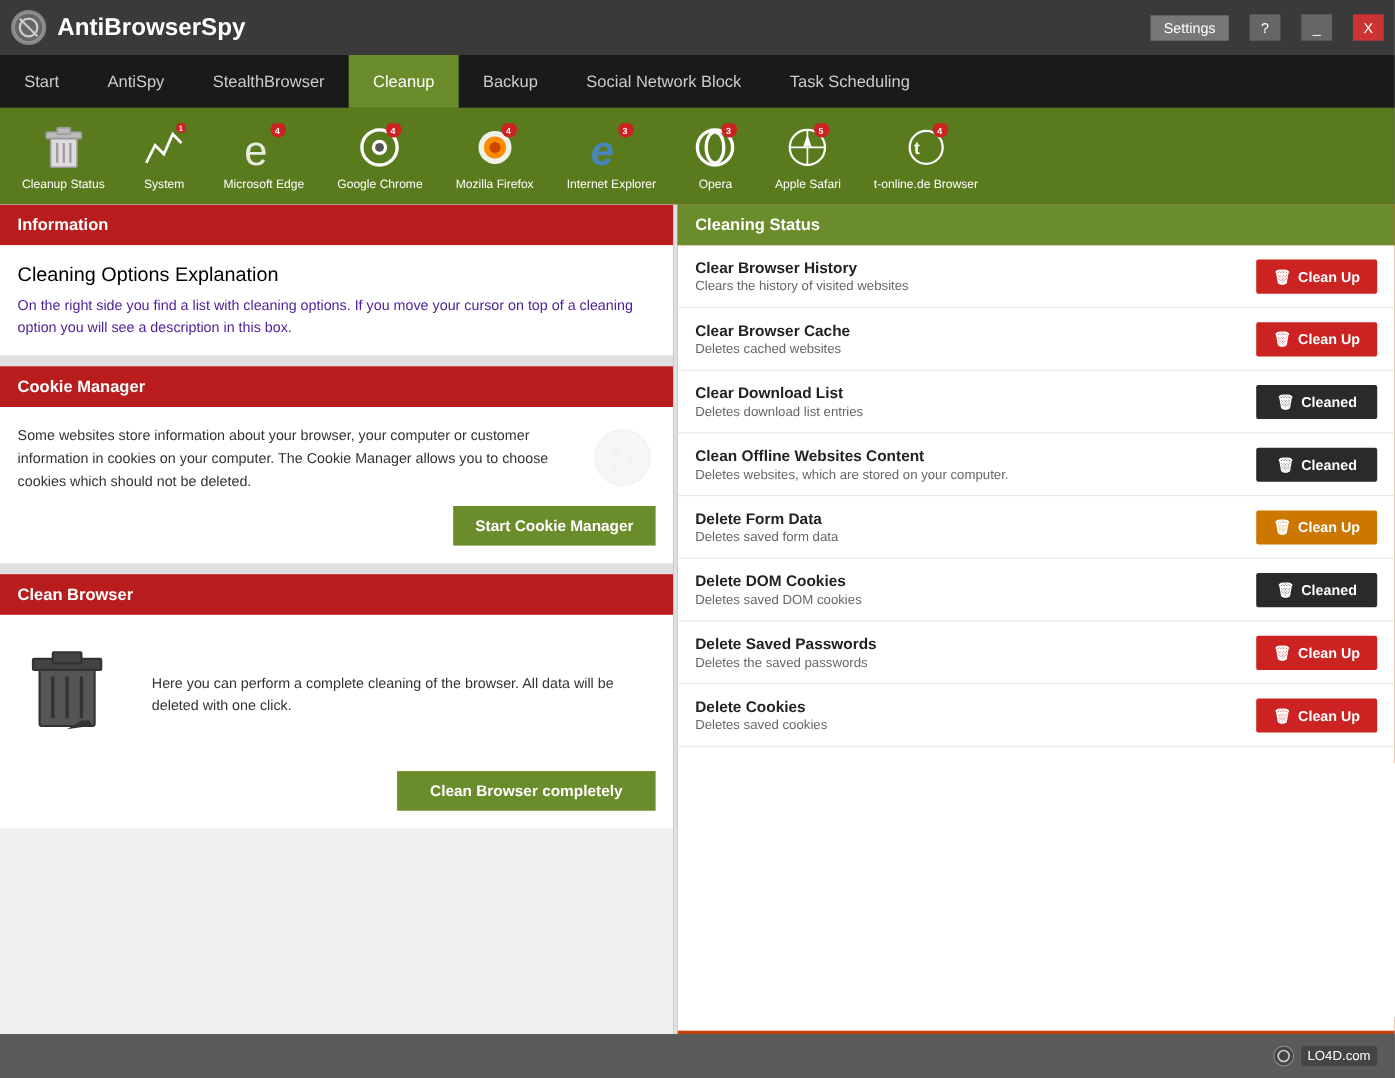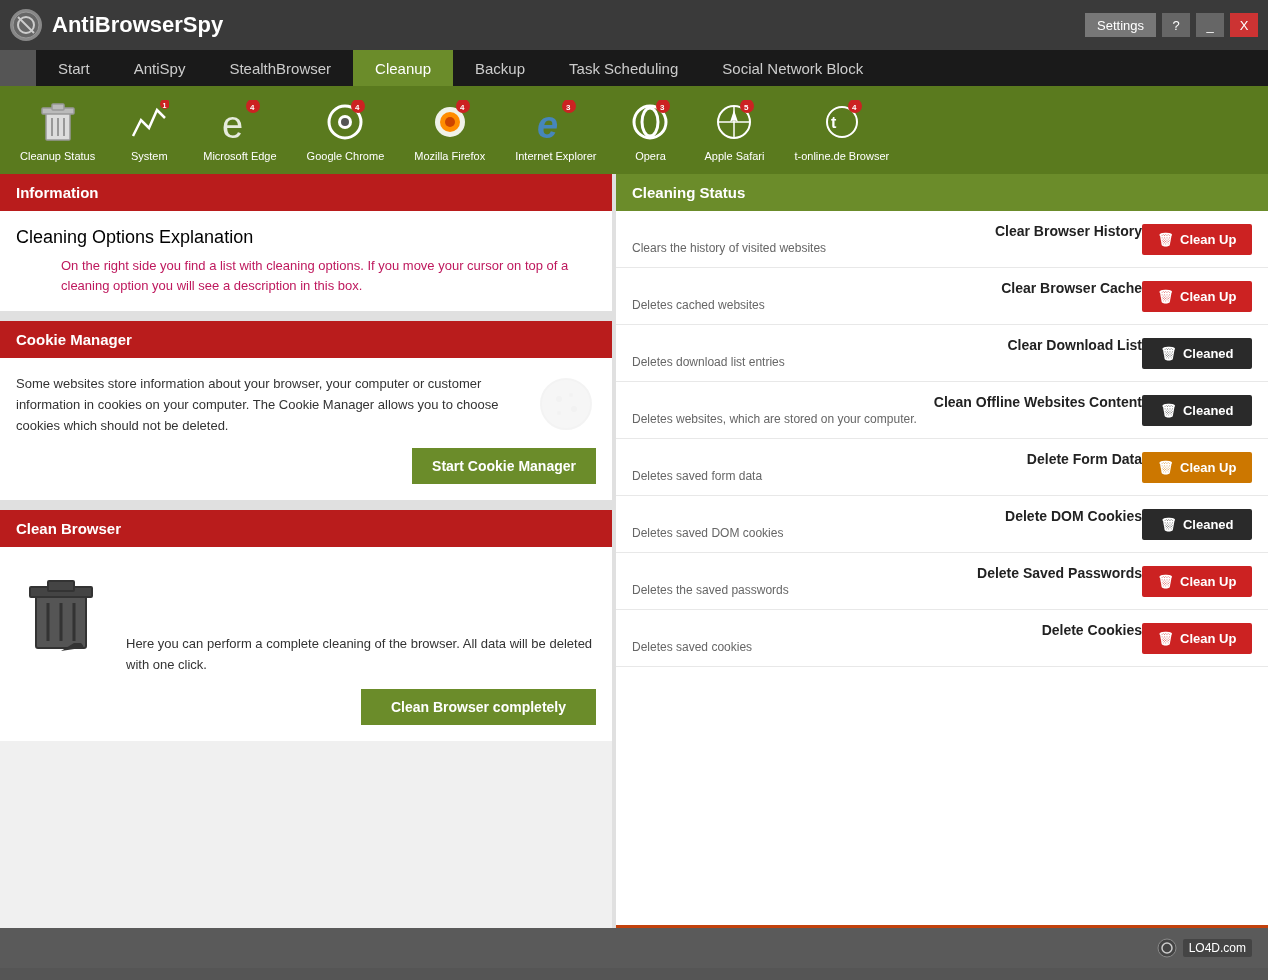--- a/index.html
+++ b/index.html
@@ -10,33 +10,32 @@
       background: #3a3a3a;
       height: 50px;
       display: flex;
       align-items: center;
       padding: 0 10px;
       justify-content: space-between;
     }
     .title-bar-left { display: flex; align-items: center; gap: 10px; }
     .app-logo { width: 32px; height: 32px; border-radius: 50%; background: #888; display: flex; align-items: center; justify-content: center; color: white; font-size: 14px; }
     .app-title { color: white; font-size: 22px; font-weight: bold; }
-    .title-bar-right { display: flex; gap: 6px; margin-left: 44px; }
+    .title-bar-right { display: flex; align-items: center; gap: 19px; margin-left: 44px; }
     .title-btn { background: #666; color: white; border: none; padding: 4px 12px; cursor: pointer; font-size: 13px; }
     .title-btn.settings { background: #777; }
     .win-btn { background: #666; color: white; border: none; width: 28px; height: 24px; cursor: pointer; font-size: 13px; }
     .win-btn.close { background: #cc3333; }
 
     
     .nav-bar {
       background: #1a1a1a;
-      height: 36px;
+      height: 48px;
       display: flex;
       align-items: stretch;
-      margin-left: 36px;
     }
     .nav-item {
       color: #ccc;
       padding: 0 22px;
       display: flex;
       align-items: center;
       cursor: pointer;
       font-size: 15px;
       border: none;
       background: transparent;
@@ -101,23 +100,22 @@
       padding: 16px;
       background: white;
     }
     .section-title {
       font-size: 18px;
       font-weight: normal;
       margin-bottom: 8px;
     }
     .section-text {
       font-size: 13px;
-      color: #be185d;
+      color: #4c1d95;
       line-height: 1.5;
-      margin-left: 45px;
     }
     .panel-divider { height: 10px; background: #e0e0e0; }
 
     .cookie-section { background: white; padding: 16px; }
     .cookie-section .cookie-content { display: flex; gap: 16px; align-items: flex-start; }
     .cookie-text { font-size: 13px; color: #333; line-height: 1.6; flex: 1; }
     .cookie-icon { width: 60px; height: 60px; display: flex; align-items: center; justify-content: center; opacity: 0.3; }
     .cookie-btn {
       display: block;
       margin-top: 12px;
@@ -125,21 +123,21 @@
       background: #6b8c2a;
       color: white;
       border: none;
       padding: 10px 20px;
       font-size: 14px;
       cursor: pointer;
       font-weight: bold;
     }
 
     .clean-browser-section { background: white; padding: 16px; }
-    .clean-browser-inner { display: flex; gap: 20px; align-items: flex-end; }
+    .clean-browser-inner { display: flex; gap: 32px; align-items: center; }
     .trash-icon-large { font-size: 50px; color: #333; padding: 10px; }
     .clean-browser-text { font-size: 13px; color: #333; line-height: 1.6; }
     .clean-browser-btn {
       display: block;
       margin-top: 14px;
       margin-left: auto;
       background: #6b8c2a;
       color: white;
       border: none;
       padding: 10px 30px;
@@ -168,21 +166,21 @@
       position: relative;
     }
     .cleaning-item {
       padding: 12px 16px;
       border-bottom: 1px solid #e8e8e8;
       display: flex;
       align-items: center;
       justify-content: space-between;
     }
     .cleaning-item-info { flex: 1; }
-    .cleaning-item-title { font-size: 14px; font-weight: bold; color: #222; text-align: right; }
+    .cleaning-item-title { font-size: 14px; font-weight: bold; color: #222; }
     .cleaning-item-desc { font-size: 12px; color: #666; margin-top: 2px; }
     .action-btn {
       display: flex;
       align-items: center;
       gap: 6px;
       padding: 8px 14px;
       border: none;
       cursor: pointer;
       font-size: 13px;
       font-weight: bold;
@@ -233,22 +231,22 @@
     <button class="win-btn close">X</button>
   </div>
 </div>
 
 <div class="nav-bar">
   <button class="nav-item">Start</button>
   <button class="nav-item">AntiSpy</button>
   <button class="nav-item">StealthBrowser</button>
   <button class="nav-item active">Cleanup</button>
   <button class="nav-item">Backup</button>
+  <button class="nav-item">Social Network Block</button>
   <button class="nav-item">Task Scheduling</button>
-  <button class="nav-item">Social Network Block</button>
 </div>
 
 <div class="icon-toolbar">
 
   <div class="icon-item">
     <div class="icon-img">
       <svg width="40" height="44" viewBox="0 0 40 44">
         <rect x="8" y="12" width="24" height="28" fill="#ddd" stroke="#999" stroke-width="1.5" rx="1"></rect>
         <rect x="4" y="8" width="32" height="6" fill="#bbb" stroke="#999" stroke-width="1.5" rx="1"></rect>
         <rect x="14" y="4" width="12" height="6" fill="#bbb" stroke="#999" stroke-width="1.5" rx="1"></rect>

